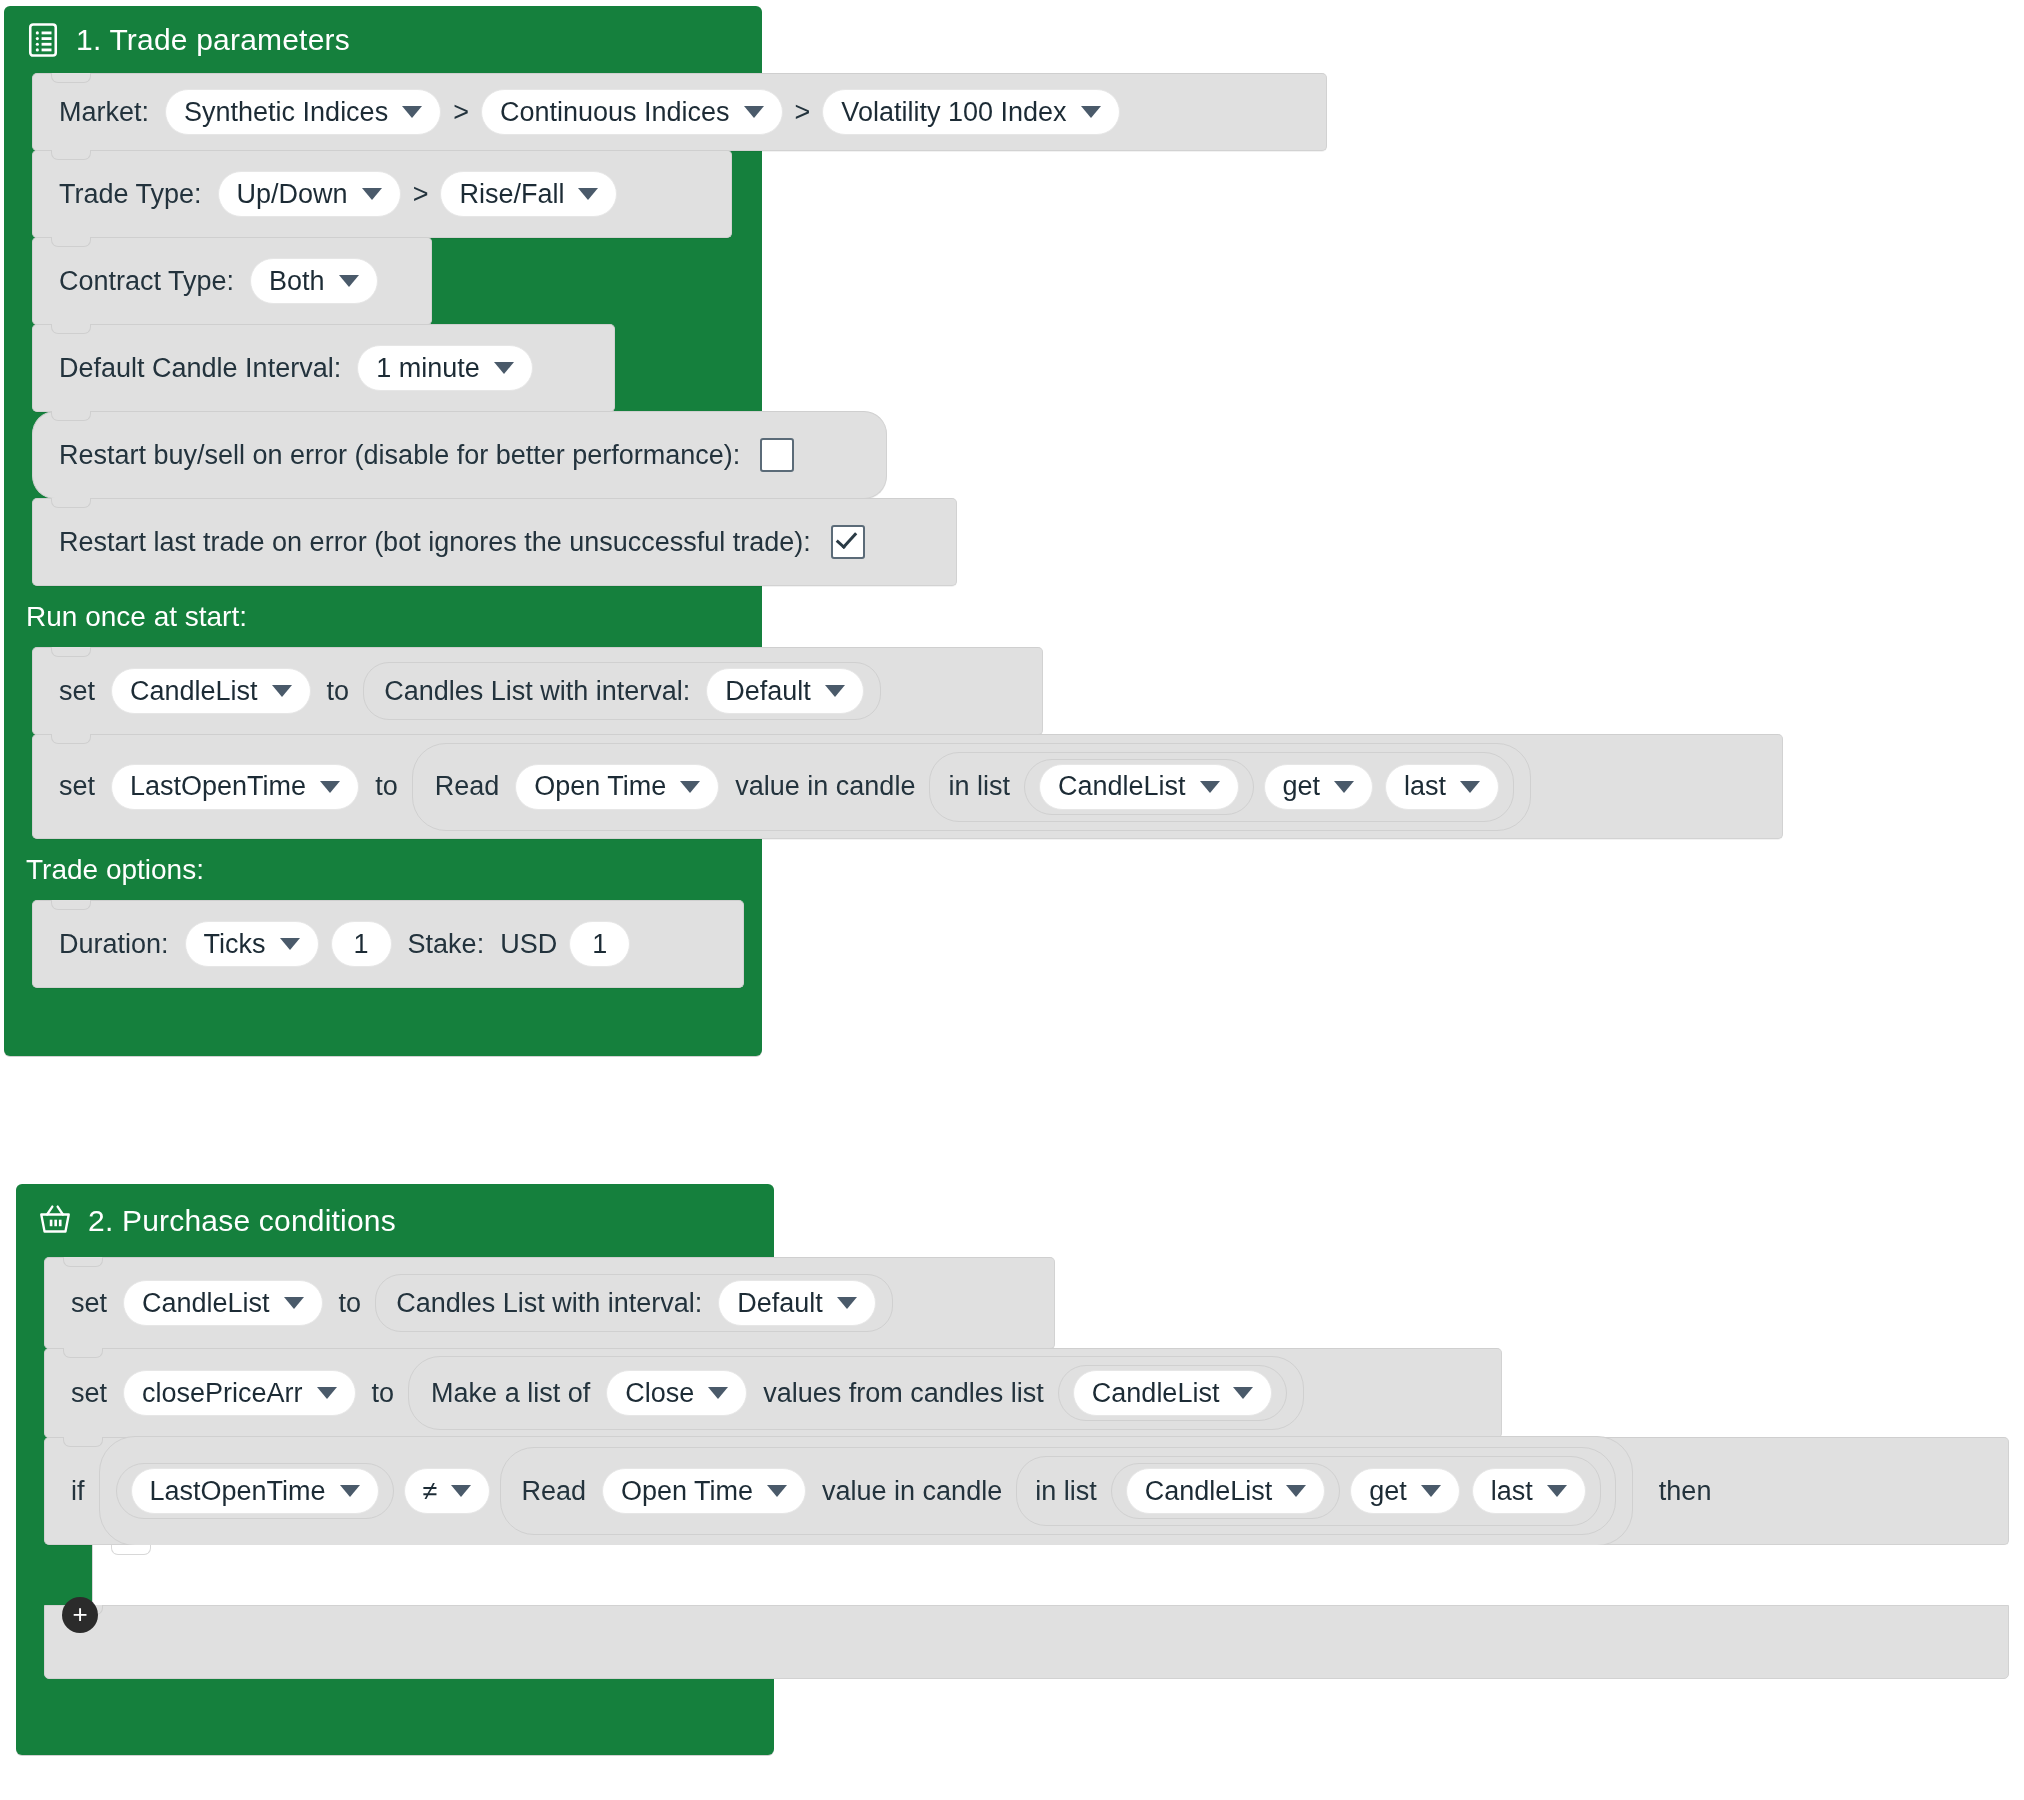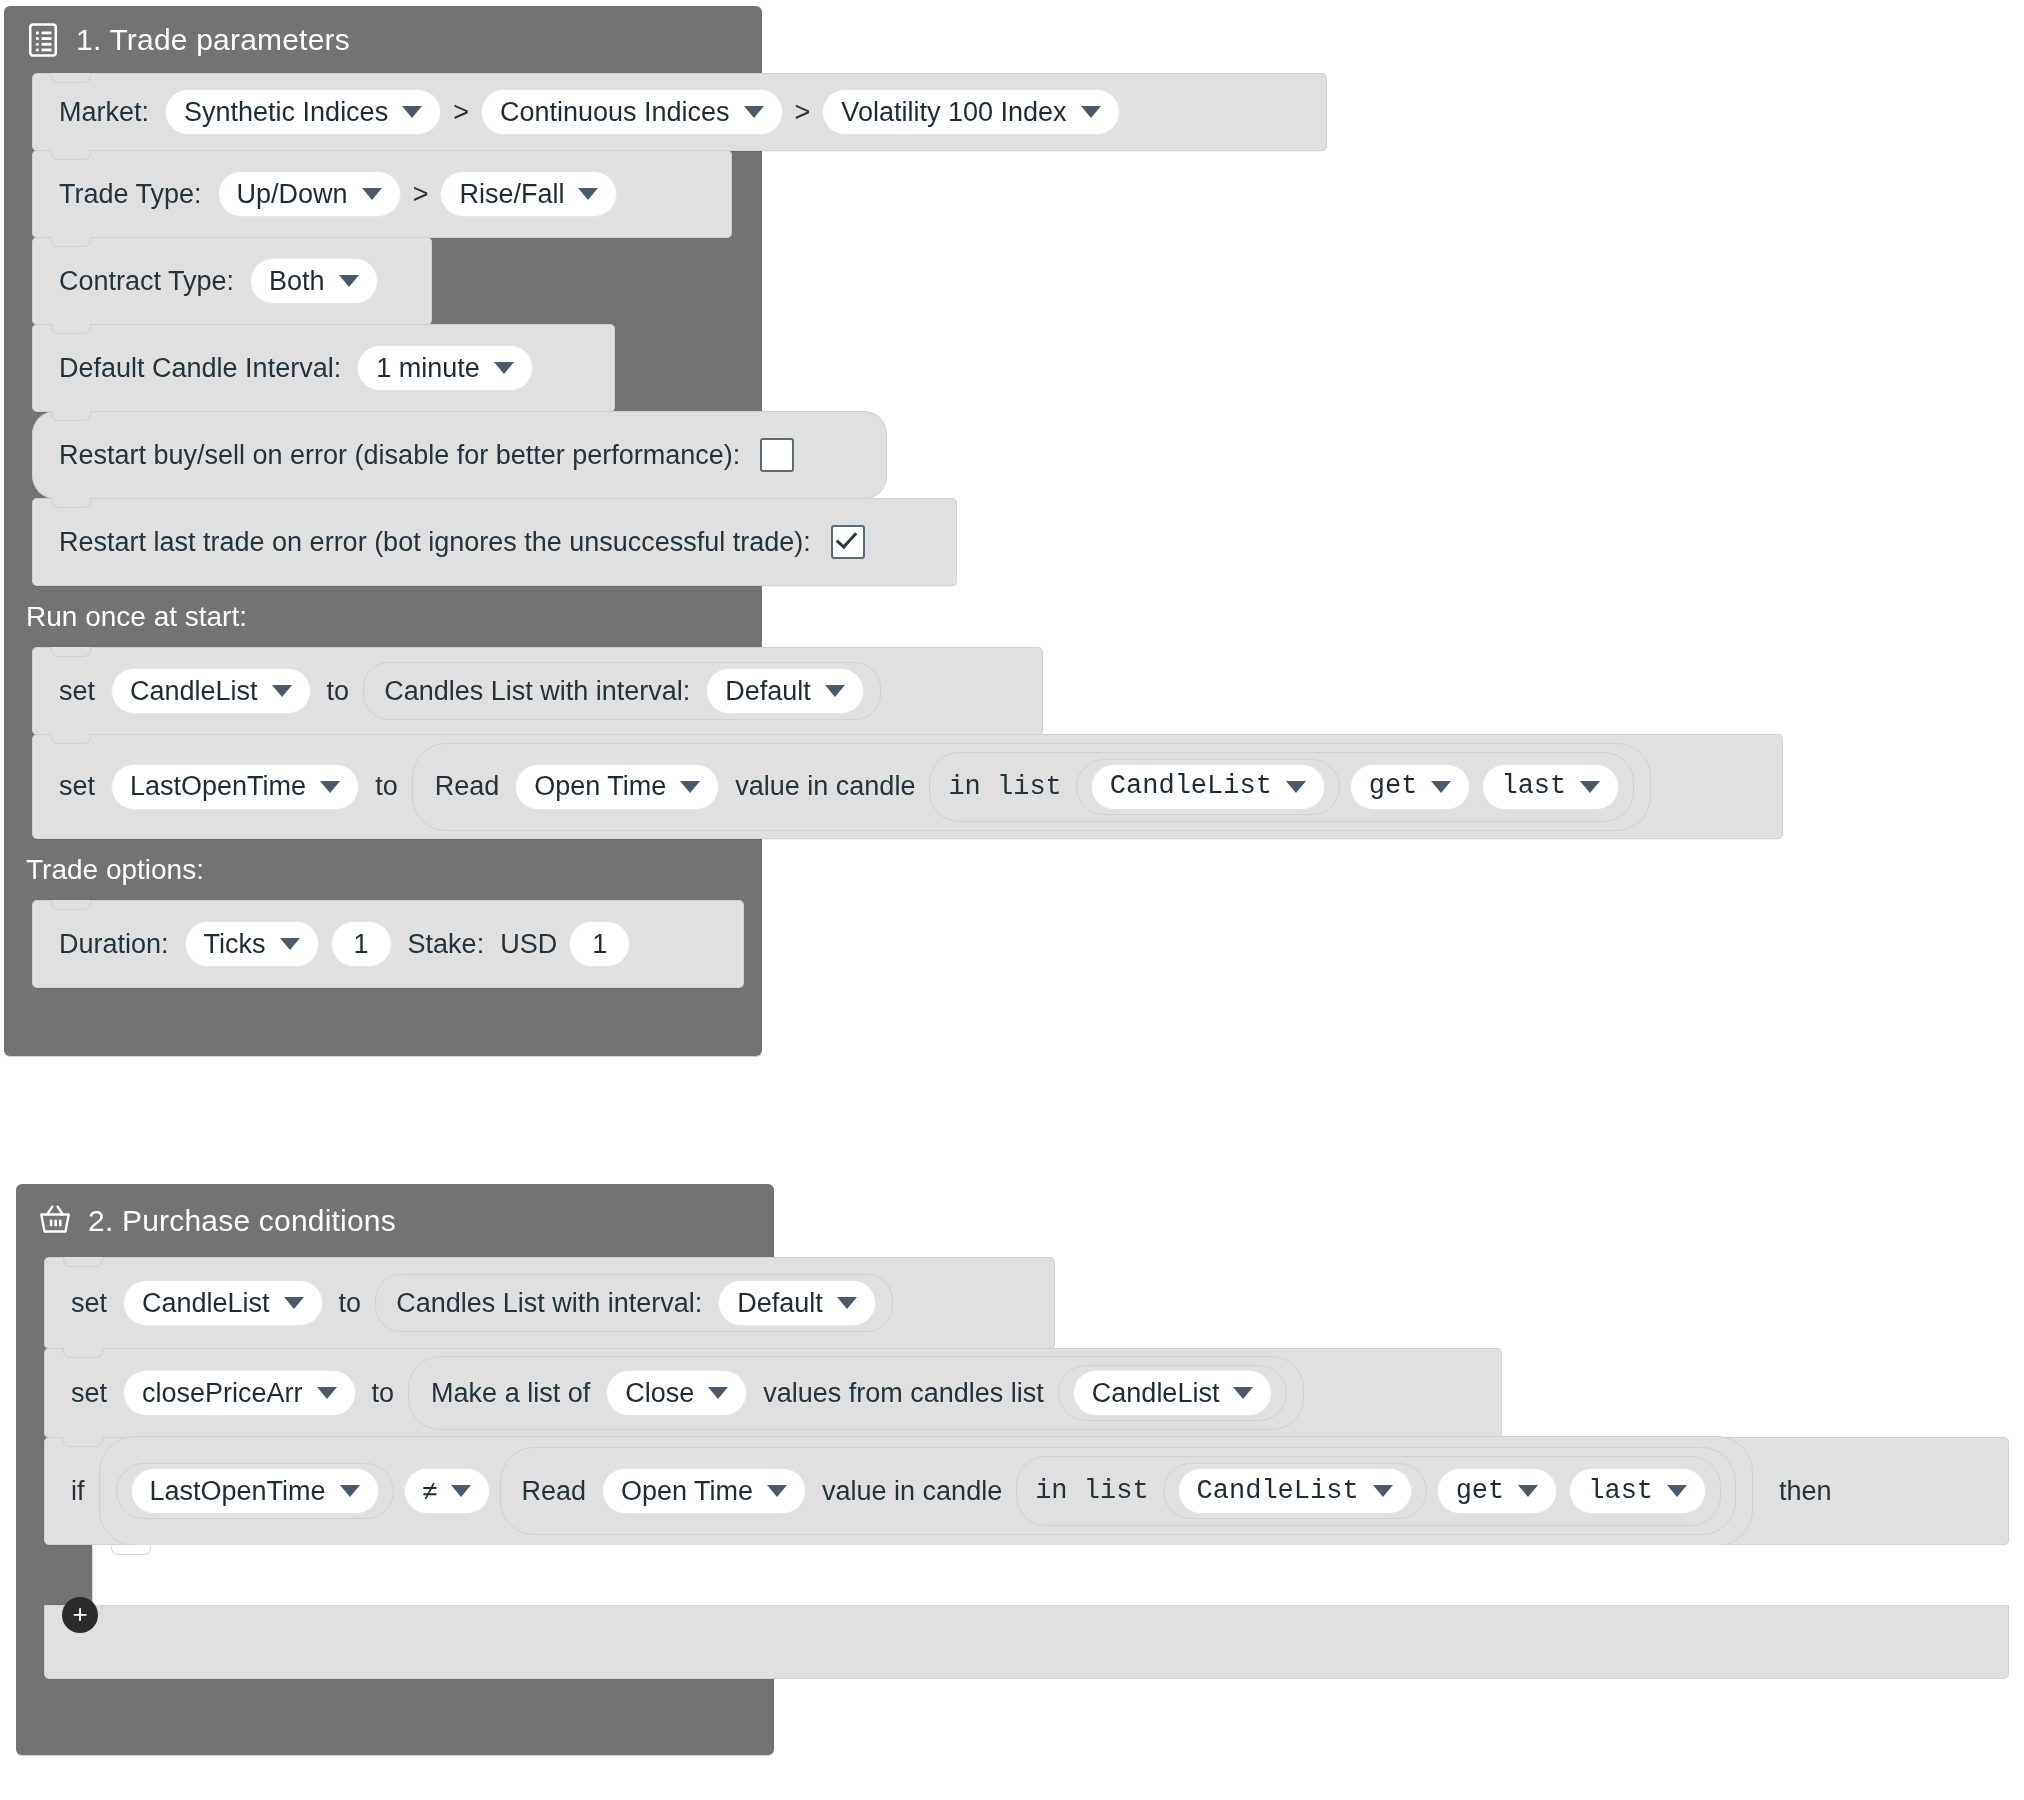--- a/index.html
+++ b/index.html
@@ -11,21 +11,21 @@
     overflow:hidden;
   }
   
   .canvas{position:relative;width:2024px;height:1800px;}
 
   .stack{position:absolute;}
 
   
   .outer{
     position:relative;
-    background:#737373;
+    background:#15803d;
     border-radius:6px;
     box-shadow:0 1px 0 rgba(0,0,0,.18);
   }
   .outer-head{
     display:flex;align-items:center;gap:16px;
     height:68px;
     padding:0 22px 0 22px;
     color:#ffffff;
     font-size:30px;
     letter-spacing:.2px;
@@ -115,21 +115,20 @@
     min-height:56px;
     box-sizing:border-box;
   }
   .shell2{
     display:inline-flex;align-items:center;
     background:#e0e0e0;
     border:1px solid #d0d0d0;
     border-radius:30px;
     padding:6px 8px;
     margin:0 4px;
-    font-family:Liberation Mono, monospace;
   }
 
   
   .cbox{
     width:30px;height:30px;
     background:#ffffff;
     border:2px solid #5b6b78;
     border-radius:3px;
     display:inline-block;
     margin-left:10px;

